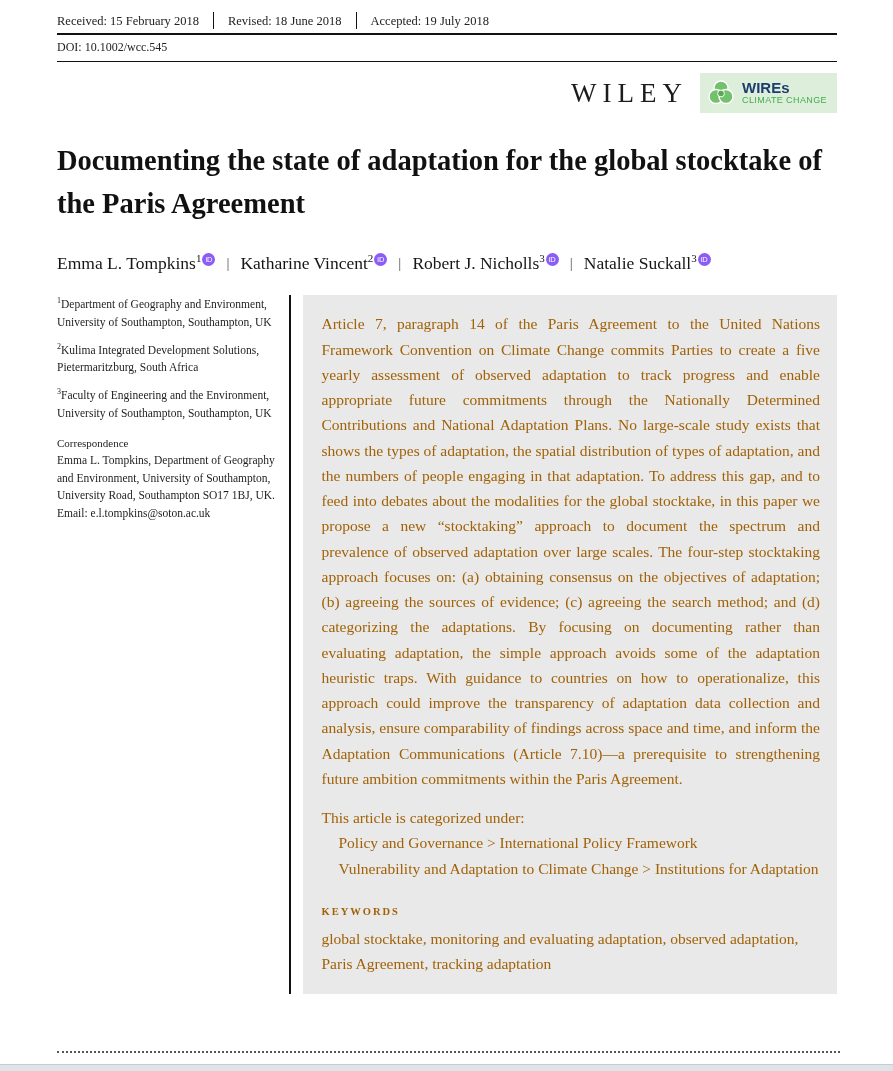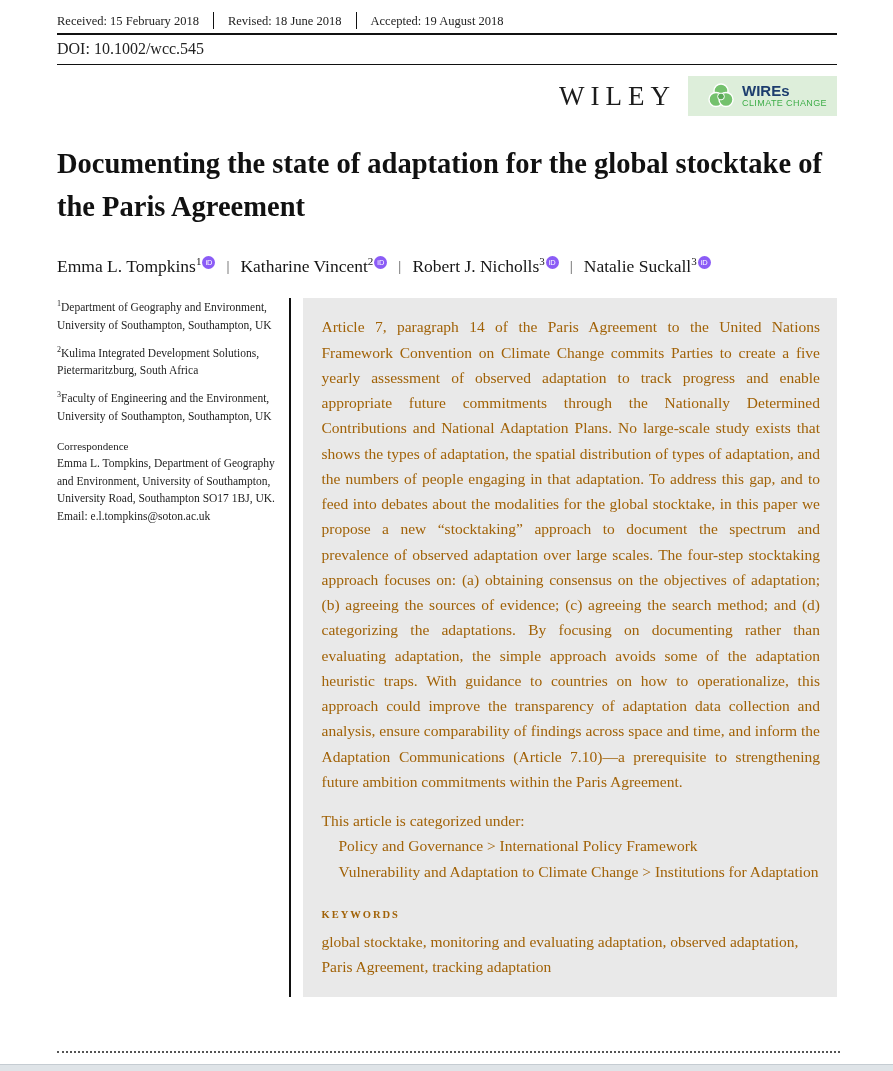--- a/index.html
+++ b/index.html
@@ -16,34 +16,34 @@
   
   .dates-row {
     display:flex; align-items:stretch;
     font-size:12.5px; color:#222;
     border-bottom:2.5px solid #111;
     padding-bottom:4px;
   }
   .date-item { padding:2px 14px 0 0; }
   .date-sep { width:1px; background:#111; margin:0 14px 0 0; }
   .doi-row {
-    font-size:16px; color:#222;
+    font-size:12px; color:#222;
     padding:5px 0 6px 0;
     border-bottom:1.2px solid #111;
   }
 
   
   .logo-row { display:flex; justify-content:flex-end; align-items:center; margin-top:10px; height:42px; }
   .wiley-word {
     font-family:"Liberation Serif", serif;
     font-size:27px; letter-spacing:6px; color:#1c1c1c; margin-right:12px;
   }
   .wires-badge {
     background:#ddeeda; display:flex; align-items:center;
-    padding:5px 10px 5px 18px; height:40px;
+    padding:5px 10px 5px 6px; height:40px;
   }
   .wires-trefoil { width:30px; height:30px; margin-right:6px; }
   .wires-text { display:flex; flex-direction:column; line-height:1.05; }
   .wires-name { font-family:"Liberation Sans", sans-serif; font-weight:bold; font-size:15px; color:#1d3d6e; }
   .wires-sub  { font-family:"Liberation Sans", sans-serif; font-size:9px; color:#3fae49; letter-spacing:0.4px; }
 
   
   .article-type {
     display:inline-block;
     margin-top:14px;
@@ -114,21 +114,21 @@
 </head>
 <body>
 
 <div class="page">
 
   <div class="dates-row">
     <span class="date-item">Received: 15 February 2018</span>
     <span class="date-sep"></span>
     <span class="date-item">Revised: 18 June 2018</span>
     <span class="date-sep"></span>
-    <span class="date-item">Accepted: 19 August 2018</span>
+    <span class="date-item">Accepted: 19 July 2018</span>
   </div>
 
   <div class="doi-row">DOI: 10.1002/wcc.545</div>
 
   <div class="logo-row">
     <span class="wiley-word">WILEY</span>
     <span class="wires-badge">
       <span class="wires-trefoil">
         <svg viewBox="0 0 30 30" width="30" height="30">
           <circle cx="15" cy="10" r="7" fill="#74c16d" stroke="#ffffff" stroke-width="1.4"></circle>

